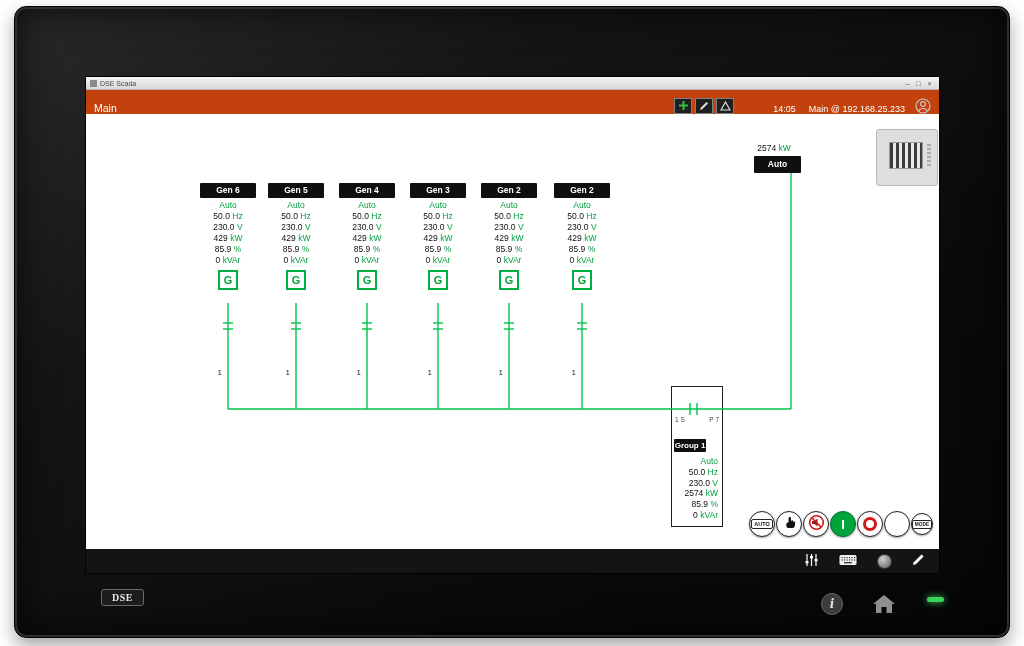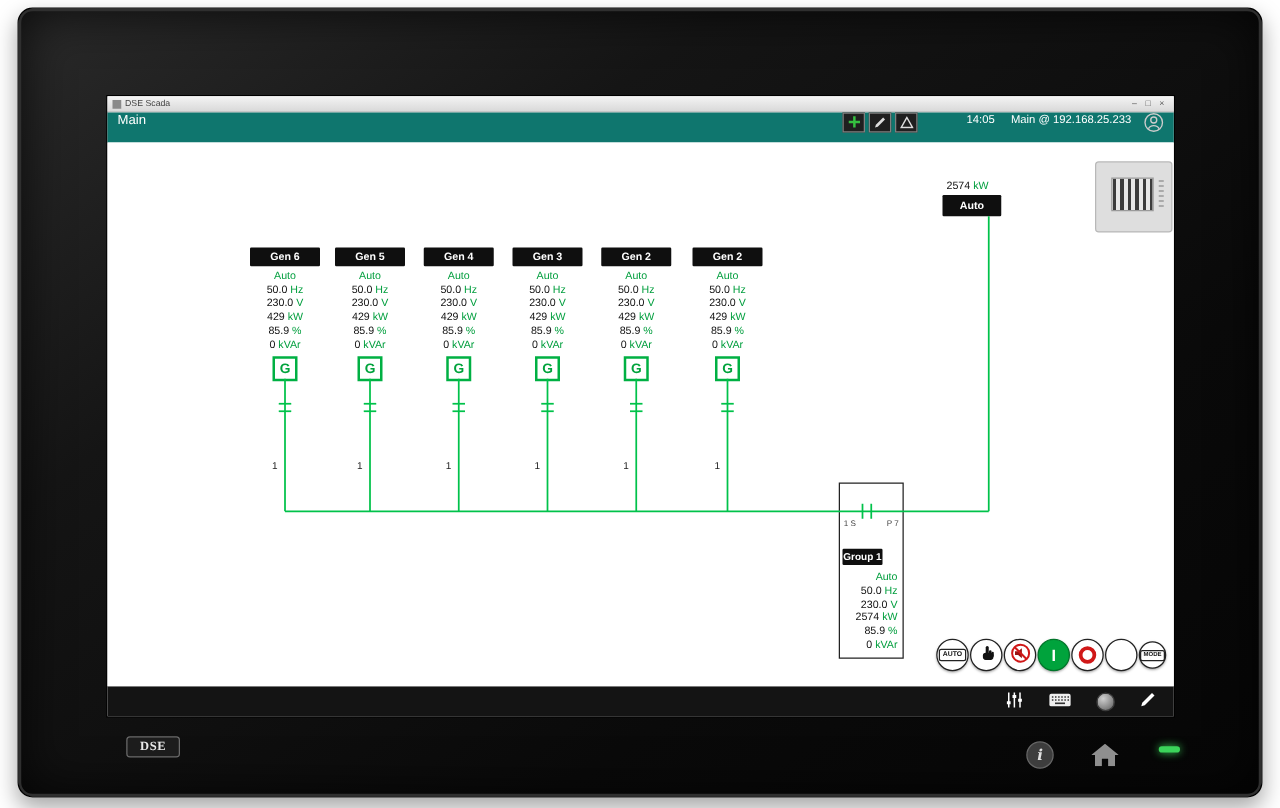--- a/index.html
+++ b/index.html
@@ -17,36 +17,36 @@
             background:#fff; display:flex; flex-direction:column; box-shadow:0 0 0 1px #000; }
 
   
   .titlebar { height:13px; background:linear-gradient(#f4f4f4,#d9d9d9); border-bottom:1px solid #b5b5b5;
               display:flex; align-items:center; padding:0 4px; font-size:7px; color:#444; }
   .titlebar .appico { width:7px; height:7px; background:#8a8a8a; margin-right:3px; }
   .titlebar .spacer { flex:1; }
   .winbtn { width:11px; text-align:center; font-size:7px; color:#555; cursor:default; }
 
   
-  .appbar { height:24px; background:#0f766e; color:#fff; display:flex; align-items:flex-start;
+  .appbar { height:24px; background:#c2410c; color:#fff; display:flex; align-items:flex-end;
             padding:0 8px; font-size:10.5px; }
   .toolbar { display:flex; gap:3px; margin-left:auto; }
   .toolbtn { width:18px; height:16px; background:#1f1f1f; border:1px solid #808080;
              display:flex; align-items:center; justify-content:center; }
   .appbar .time { margin-left:39px; font-size:9px; }
   .appbar .user { margin-left:13px; font-size:9px; }
   .appbar .avatar { margin-left:10px; display:flex; }
 
   
-  .canvas { flex:1; position:relative; background:#fff; overflow:hidden; }
+  .canvas { flex:1; position:relative; background:#fff; overflow:hidden;border-radius:21px; }
 
   .grn { color:#009e3d; }
 
   
-  .gen { position:absolute; top:84px; width:56px; text-align:center; }
+  .gen { position:absolute; top:69px; width:56px; text-align:center; }
   .gen-label { background:#0f0f0f; color:#fff; font-size:8.5px; font-weight:bold;
                height:15px; line-height:15px; border-radius:1px; cursor:pointer; }
   .gen-mode { font-size:8.5px; line-height:11px; margin-top:2px; }
   .gen-line { font-size:8.5px; line-height:11px; color:#111; white-space:nowrap; }
   .g-box { width:20px; height:20px; border:2px solid #00b043; margin:4px auto 0;
            color:#00a33c; font-weight:bold; font-size:11px; line-height:16px;
            text-align:center; background:#fff; }
   .brk-id { position:absolute; top:254px; width:9px; text-align:right;
             font-size:8px; color:#222; line-height:10px; }
 

